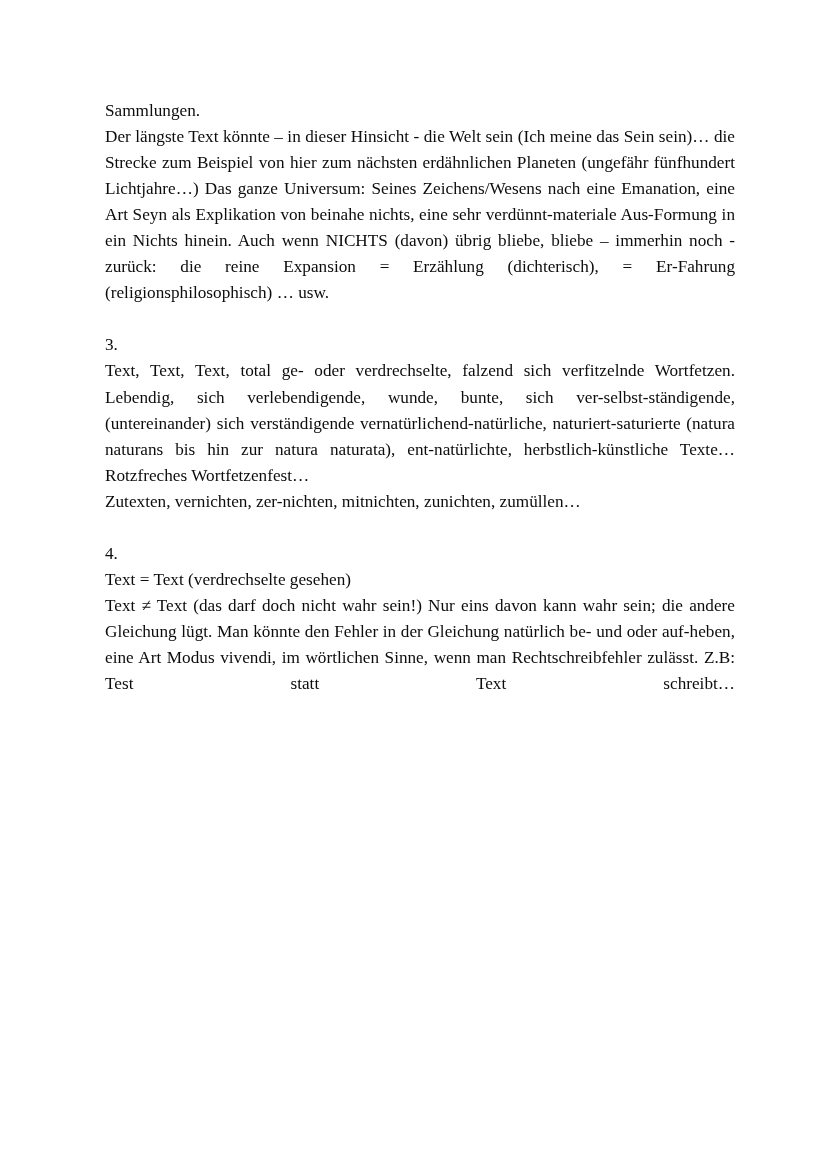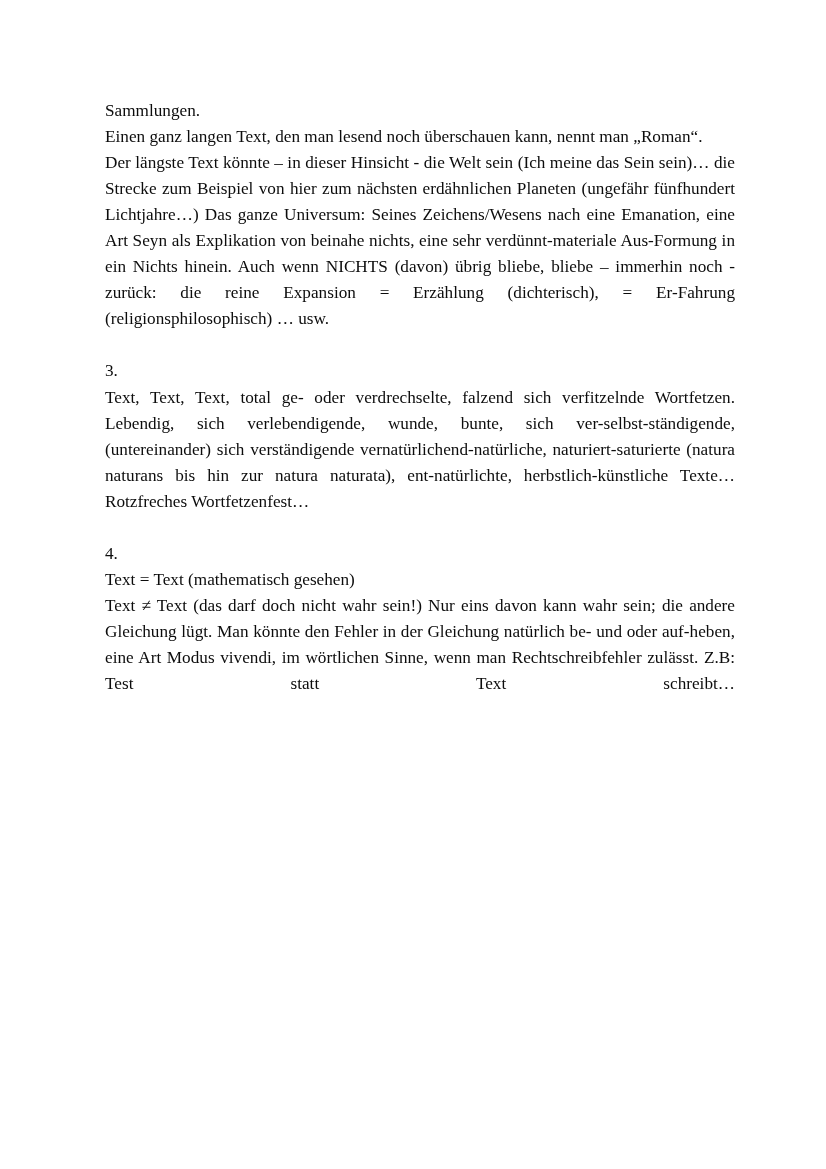--- a/index.html
+++ b/index.html
@@ -52,40 +52,40 @@
   }
 </style>
 </head>
 <body>
 
 <div class="page">
   <div class="text-body">
 
     <p class="para short">Sammlungen.</p>
 
-    <p class="para">Einen ganz langen Text, den man lesend noch überschauen kann, nennt man „Roman“.</p>
 
 
     <p class="para">Der längste Text könnte – in dieser Hinsicht - die Welt sein (Ich meine das Sein sein)… die Strecke zum Beispiel von hier zum nächsten erdähnlichen Planeten (ungefähr fünfhundert Lichtjahre…) Das ganze Universum: Seines Zeichens/Wesens nach eine Emanation, eine Art Seyn als Explikation von beinahe nichts, eine sehr verdünnt-materiale Aus-Formung in ein Nichts hinein. Auch wenn NICHTS (davon) übrig bliebe, bliebe – immerhin noch - zurück: die reine Expansion = Erzählung (dichterisch), = Er-Fahrung (religionsphilosophisch) … usw.</p>
 
     <div class="section-gap"></div>
 
     <p class="para short">3.</p>
 
 
 
 
     <p class="para">Text, Text, Text, total ge- oder verdrechselte, falzend sich verfitzelnde Wortfetzen. Lebendig, sich verlebendigende, wunde, bunte, sich ver-selbst-ständigende, (untereinander) sich verständigende vernatürlichend-natürliche, naturiert-saturierte (natura naturans bis hin zur natura naturata), ent-natürlichte, herbstlich-künstliche Texte… Rotzfreches Wortfetzenfest…</p>
 
+    <p class="para short">Zutexten, vernichten, zer-nichten, mitnichten, zunichten, zumüllen…</p>
 
 
     <div class="section-gap"></div>
 
     <p class="para short"></p>
 
     <p class="para short">4.</p>
 
-    <p class="para">Text = Text (mathematisch gesehen)</p>
+    <p class="para">Text = Text (verdrechselte gesehen)</p>
 
     <p class="para continues">Text ≠ Text (das darf doch nicht wahr sein!) Nur eins davon kann wahr sein; die andere Gleichung lügt. Man könnte den Fehler in der Gleichung natürlich be- und oder auf-heben, eine Art Modus vivendi, im wörtlichen Sinne, wenn man Rechtschreibfehler zulässt. Z.B: Test statt Text schreibt…</p>
 
   </div>
 </div>
 
 </body></html>

